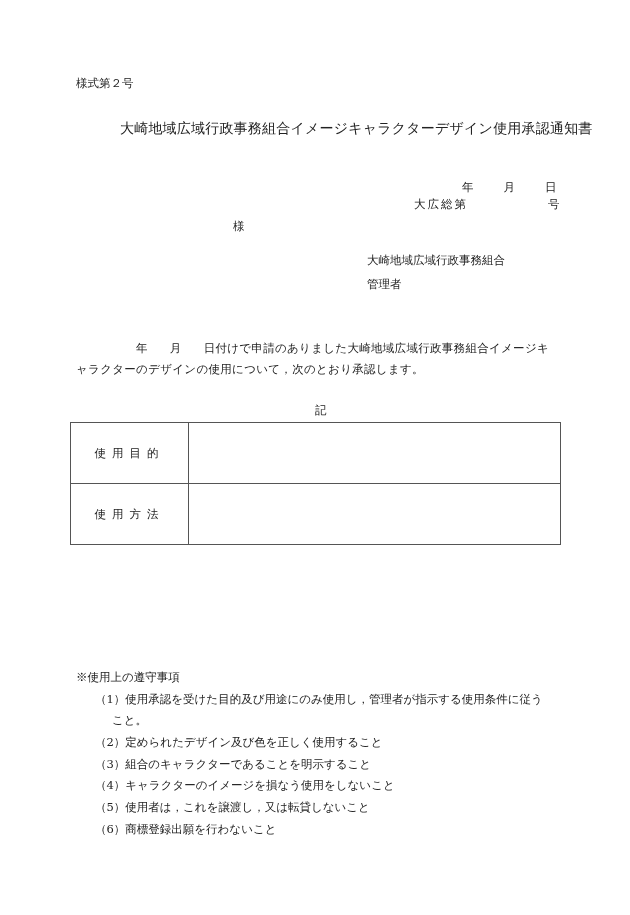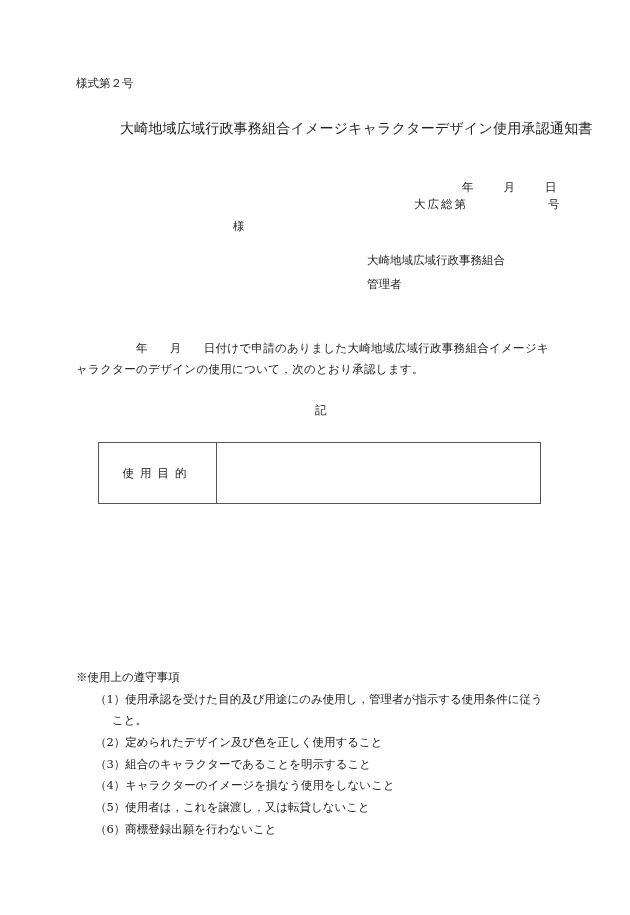--- a/index.html
+++ b/index.html
@@ -16,22 +16,22 @@
   .date-line { left:462px; top:180px; }
   .date-line span.g { display:inline-block; width:30px; }
   .sama { left:233px; top:219px; }
   .org { left:367px; top:253px; }
   .mgr { left:367px; top:277px; }
   .body1 { left:136px; top:341px; letter-spacing:0.3px; }
   .body1 span.g { display:inline-block; width:22px; }
   .body2 { left:76px; top:362px; letter-spacing:0.3px;text-align:center; }
   .ki { left:315px; top:403px; }
   table.grid {
-    position:absolute; left:70px; top:442px; width:443px;
-    border-collapse:collapse; table-layout:fixed;margin-left:28px;
+    position:absolute; left:70px; top:422px; width:491px;
+    border-collapse:collapse; table-layout:fixed;
   }
   table.grid td {
     border:1.2px solid #555; height:60px; padding:0; vertical-align:middle;
   }
   table.grid td.lbl { width:117px; text-align:center; letter-spacing:6px; }
   table.grid td.val { text-align:left; }
   .period { padding-left:86px; white-space:nowrap; }
   .period span { display:inline-block; }
   .notes-head { left:76px; top:670px; }
   .note { left:95px; }
@@ -62,20 +62,24 @@
 <div class="abs body2">ャラクターのデザインの使用について，次のとおり承認します。</div>
 
 <div class="abs ki">記</div>
 
 <table class="grid">
   <tbody>
       <tr>
     <td class="lbl">使用目的</td>
     <td class="val"></td>
   </tr>
+  <tr>
+    <td class="lbl">使用方法</td>
+    <td class="val"></td>
+  </tr>
 </tbody>
   </table>
 
 <div class="abs notes-head">※使用上の遵守事項</div>
 
 <div class="abs note" style="top:692px">
   <span>（1）</span><span>使用承認を受けた目的及び用途にのみ使用し，管理者が指示する使用条件に従う</span>
 </div>
 <div class="abs note-cont" style="top:713px">こと。</div>
 <div class="abs note" style="top:735px">

